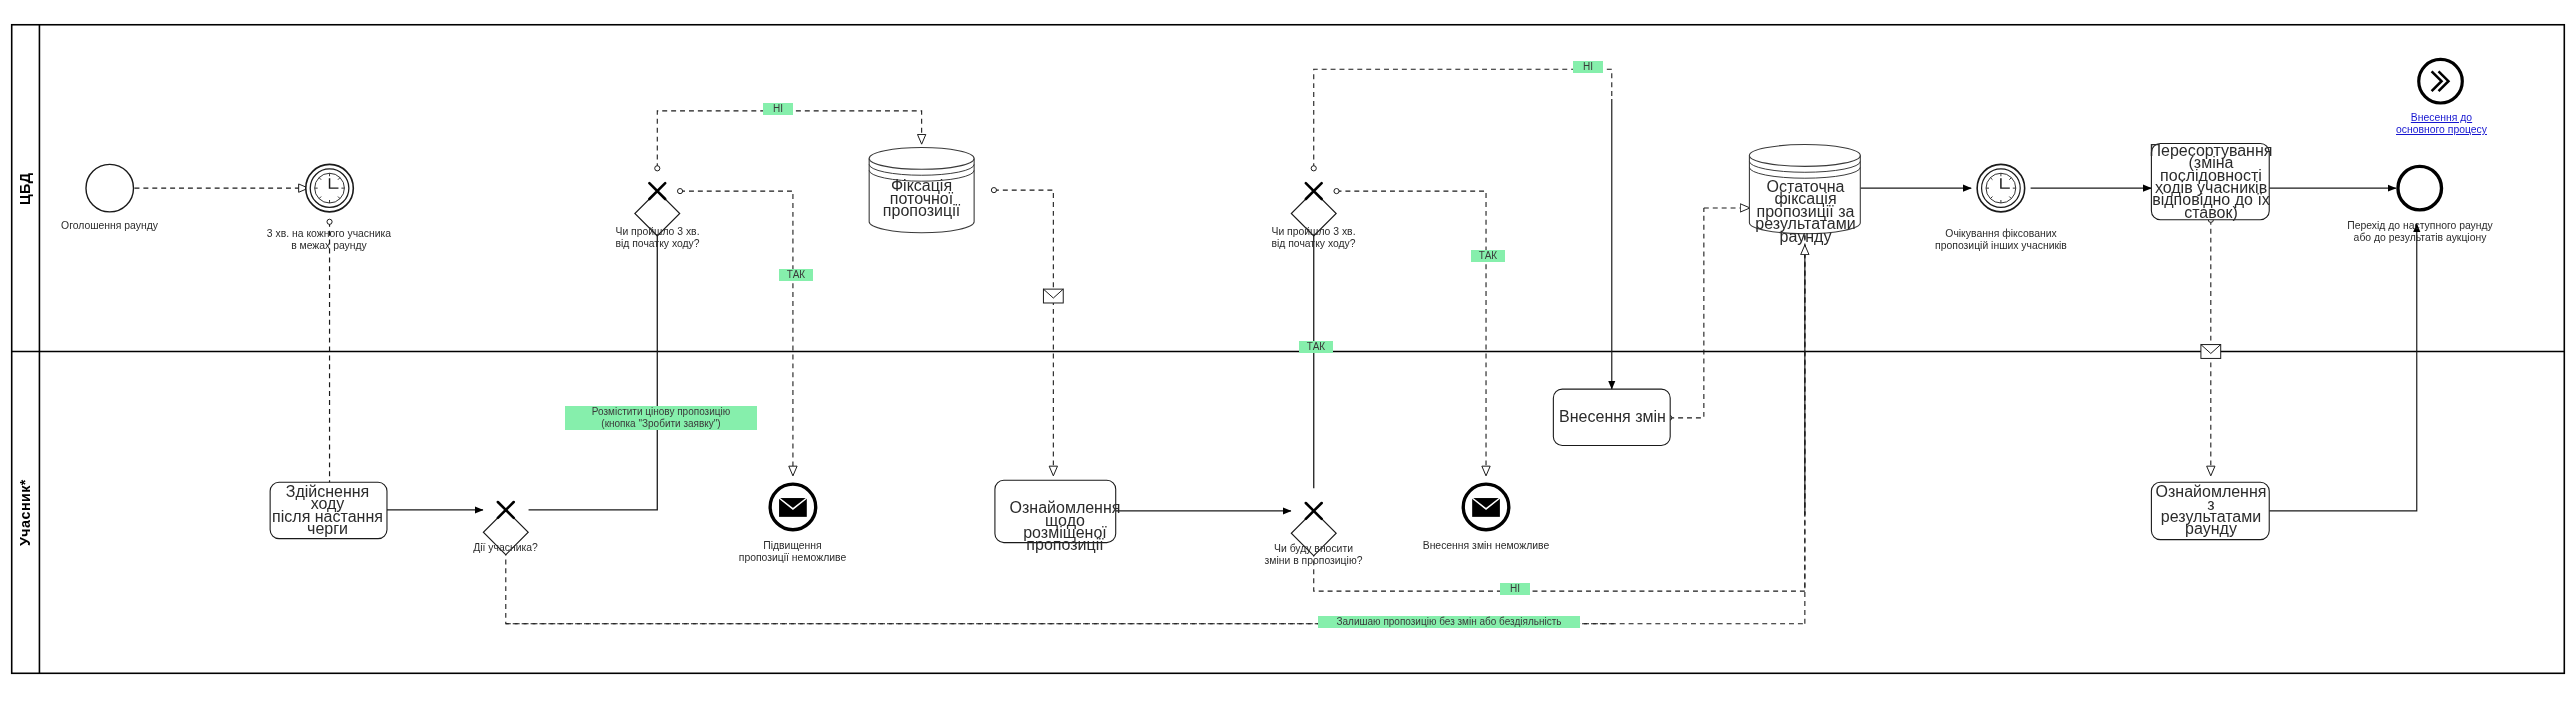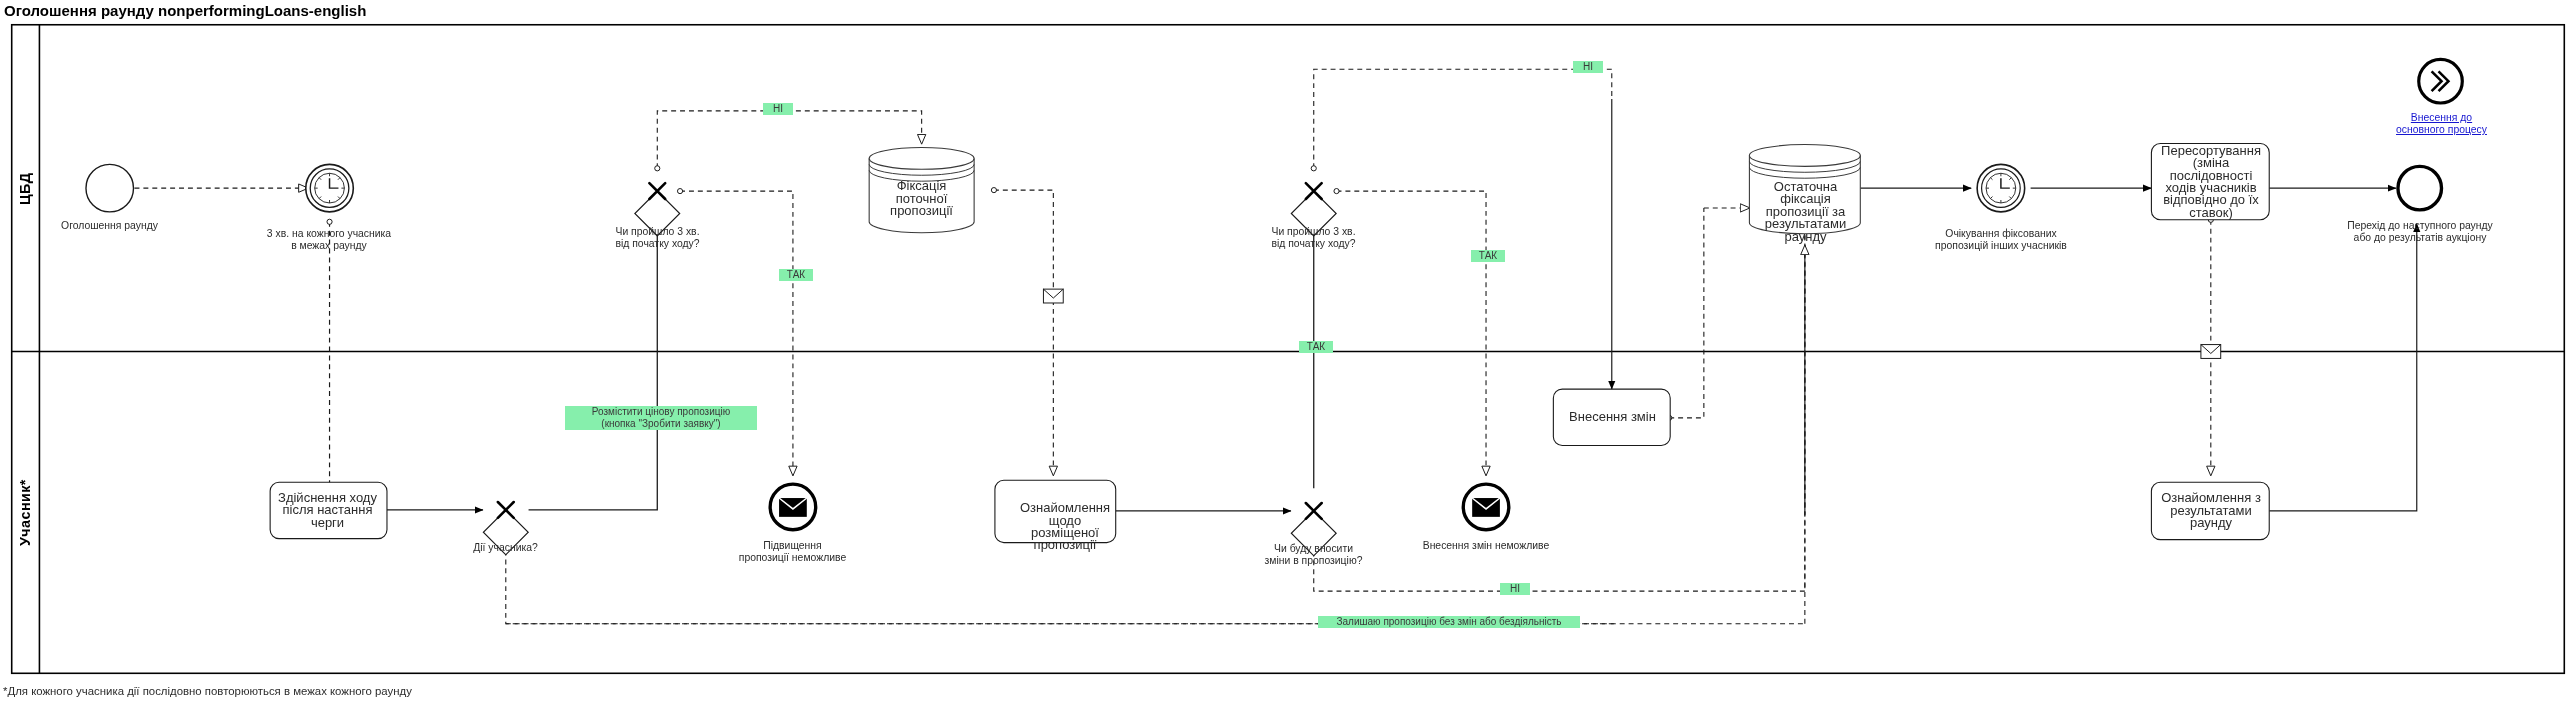--- a/index.html
+++ b/index.html
@@ -24,36 +24,35 @@
   }
   .nodelabel{
     position:absolute;font-size:10.4px;color:#2b2b2b;text-align:center;
     line-height:12.4px;white-space:pre-line;
   }
   .edgelabel{
     position:absolute;font-size:10px;color:#3a3a3a;text-align:center;
     line-height:12px;white-space:pre-line;background:#86efac;padding:0 2px;
   }
   .tasklabel{
-    position:absolute;font-size:13px;color:#2b2b2b;text-align:center;
+    position:absolute;font-size:16px;color:#2b2b2b;text-align:center;
     line-height:12.4px;white-space:pre-line;
     display:flex;align-items:center;justify-content:center;
   }
   .linklabel{
     position:absolute;font-size:10.4px;color:#1515d0;text-align:center;
     line-height:12.4px;white-space:pre-line;text-decoration:underline;
     cursor:pointer;
   }
 </style>
 </head>
 <body>
 
 <div id="root">
 
-  <div id="page-title">Оголошення раунду nonperformingLoans-english</div>
 
   <svg id="canvas" viewBox="0 0 2600 710" width="2576" height="703">
     <defs>
       <marker id="arrowSolid" markerWidth="10" markerHeight="10" refX="8.5" refY="4" orient="auto" markerUnits="userSpaceOnUse">
         <path d="M0,0.3 L9,4 L0,7.7 z" fill="#000"></path>
       </marker>
       <marker id="arrowOpen" markerWidth="12" markerHeight="12" refX="10" refY="5" orient="auto" markerUnits="userSpaceOnUse">
         <path d="M0.8,0.8 L10.6,5 L0.8,9.2 z" fill="#fff" stroke="#1a1a1a" stroke-width="1"></path>
       </marker>
       <marker id="circStart" markerWidth="8" markerHeight="8" refX="4" refY="4" orient="auto" markerUnits="userSpaceOnUse">
@@ -312,16 +311,15 @@
   <div class="edgelabel" style="left:1573px;top:61px;width:26px;">НІ</div>
 
   <div class="edgelabel" style="left:1471px;top:250px;width:30px;">ТАК</div>
 
   <div class="edgelabel" style="left:1299px;top:341px;width:30px;">ТАК</div>
 
   <div class="edgelabel" style="left:1500px;top:583px;width:26px;">НІ</div>
 
   <div class="edgelabel" style="left:1318px;top:616px;width:258px;">Залишаю пропозицію без змін або бездіяльність</div>
 
-  <div id="footnote">*Для кожного учасника дії послідовно повторюються в межах кожного раунду</div>
 
 </div>
 
 
 </body></html>

